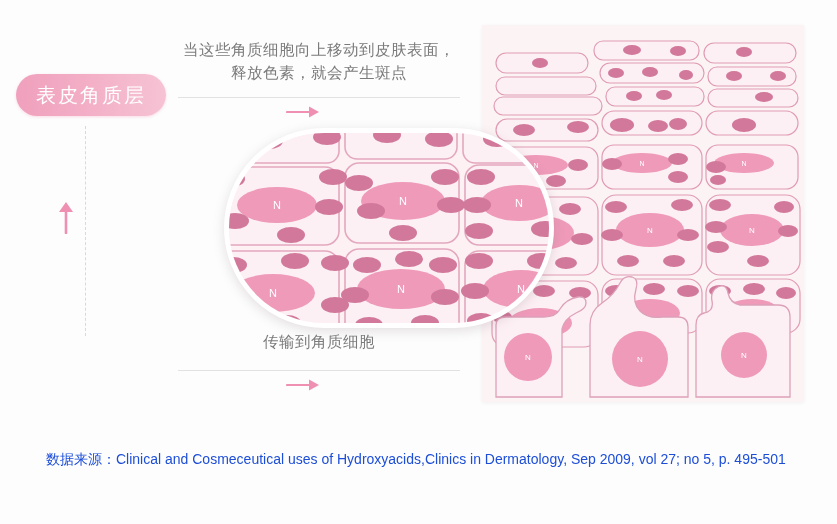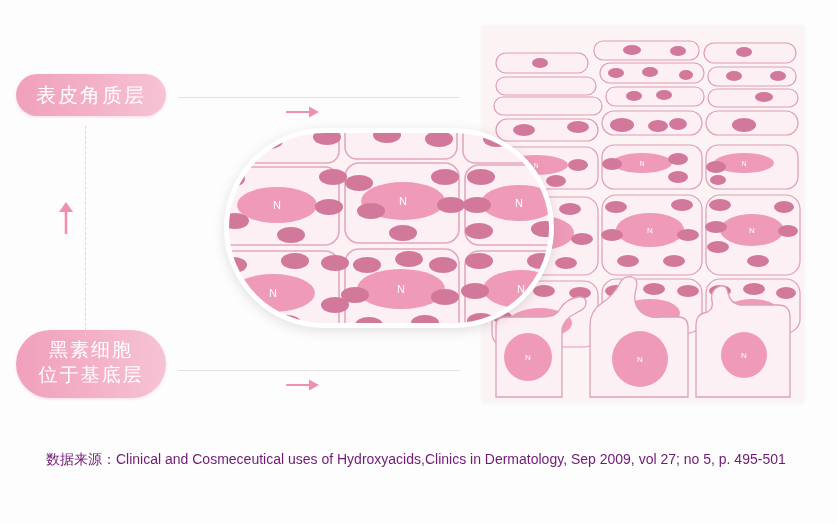--- a/index.html
+++ b/index.html
@@ -18,21 +18,21 @@
     align-items:center;justify-content:center;
     border-radius:999px;
     background:linear-gradient(90deg,#f0a0bc 0%,#f3aec6 45%,#f6c3d4 100%);
     color:#ffffff;
     letter-spacing:2px;
     text-align:center;
     box-shadow:0 1px 3px rgba(240,160,188,.35);
   }
   #pill-epidermis{left:16px;top:74px;width:150px;height:42px;font-size:20px;}
   #pill-melanocyte{left:16px;top:330px;width:150px;height:68px;font-size:19px;line-height:1.32;}
-  .pill .line{display:block;white-space:nowrap;font-family:Liberation Mono, monospace;}
+  .pill .line{display:block;white-space:nowrap;}
 
   
   .vdash{
     position:absolute;left:85px;top:126px;width:0;height:210px;
     border-left:1px dashed #d9d9d9;
   }
   .uparrow{position:absolute;left:56px;top:200px;width:20px;height:34px;}
 
   .hrule{position:absolute;height:0;border-top:1px solid #e2e2e2;}
   #rule-top{left:178px;top:97px;width:282px;}
@@ -66,21 +66,21 @@
     background:#fdf1f4;
     border:5px solid #ffffff;
     box-shadow:0 3px 12px rgba(120,100,110,.20);
     overflow:hidden;box-sizing:border-box;
   }
   .mag-inner{position:absolute;left:0;top:0;width:320px;height:190px;}
 
   
   .footer{
     position:absolute;left:46px;top:448px;width:760px;
-    color:#701a75;font-size:14px;line-height:1.6;
+    color:#1d4ed8;font-size:14px;line-height:1.6;
   }
   .footer .label{float:left;}
   .footer .body{display:block;}
 </style>
 </head>
 <body>
 
 <div class="stage">
 
   <div class="panel">
@@ -312,46 +312,47 @@
         <ellipse cx="252" cy="188" rx="14" ry="8"></ellipse>
         <ellipse cx="306" cy="186" rx="14" ry="8"></ellipse>
       </g>
     </svg>
   </div>
 
   <div class="pill" id="pill-epidermis">
     <span class="line">表皮角质层</span>
   </div>
 
-  <div class="pill" id="pill-melanocyte">
-    <span class="line">黑素细胞</span>
-    <span class="line">位于基底层</span>
-  </div>
 
   <div class="vdash"></div>
 
   <svg class="uparrow" viewBox="0 0 20 34">
     <path d="M10 33 L10 6" stroke="#ef90b2" stroke-width="2.6" fill="none" stroke-linecap="round"></path>
     <path d="M10 2 L17 12 L3 12 Z" fill="#ef90b2"></path>
   </svg>
 
   <div class="hrule" id="rule-top"></div>
   <div class="hrule" id="rule-bottom"></div>
 
   <svg class="rarrow" id="arrow-top" viewBox="0 0 34 18">
     <path d="M1 9 L26 9" stroke="#ef90b2" stroke-width="2.2" fill="none" stroke-linecap="round"></path>
     <path d="M33 9 L23 3.5 L23 14.5 Z" fill="#ef90b2"></path>
   </svg>
   <svg class="rarrow" id="arrow-bottom" viewBox="0 0 34 18">
     <path d="M1 9 L26 9" stroke="#ef90b2" stroke-width="2.2" fill="none" stroke-linecap="round"></path>
     <path d="M33 9 L23 3.5 L23 14.5 Z" fill="#ef90b2"></path>
   </svg>
 
+  <div class="anno" id="anno-top">
+    <div>当这些角质细胞向上移动到皮肤表面，</div>
+    <div>释放色素，就会产生斑点</div>
+  </div>
 
   <div class="anno" id="anno-bottom">
+    <div>传输到角质细胞</div>
   </div>
 
   <div class="footer">
     <span class="label">数据来源：</span>
     <span class="body">Clinical and Cosmeceutical uses of Hydroxyacids,Clinics in Dermatology, Sep 2009, vol 27; no 5, p. 495-501</span>
   </div>
 
 </div>
 
 </body></html>

